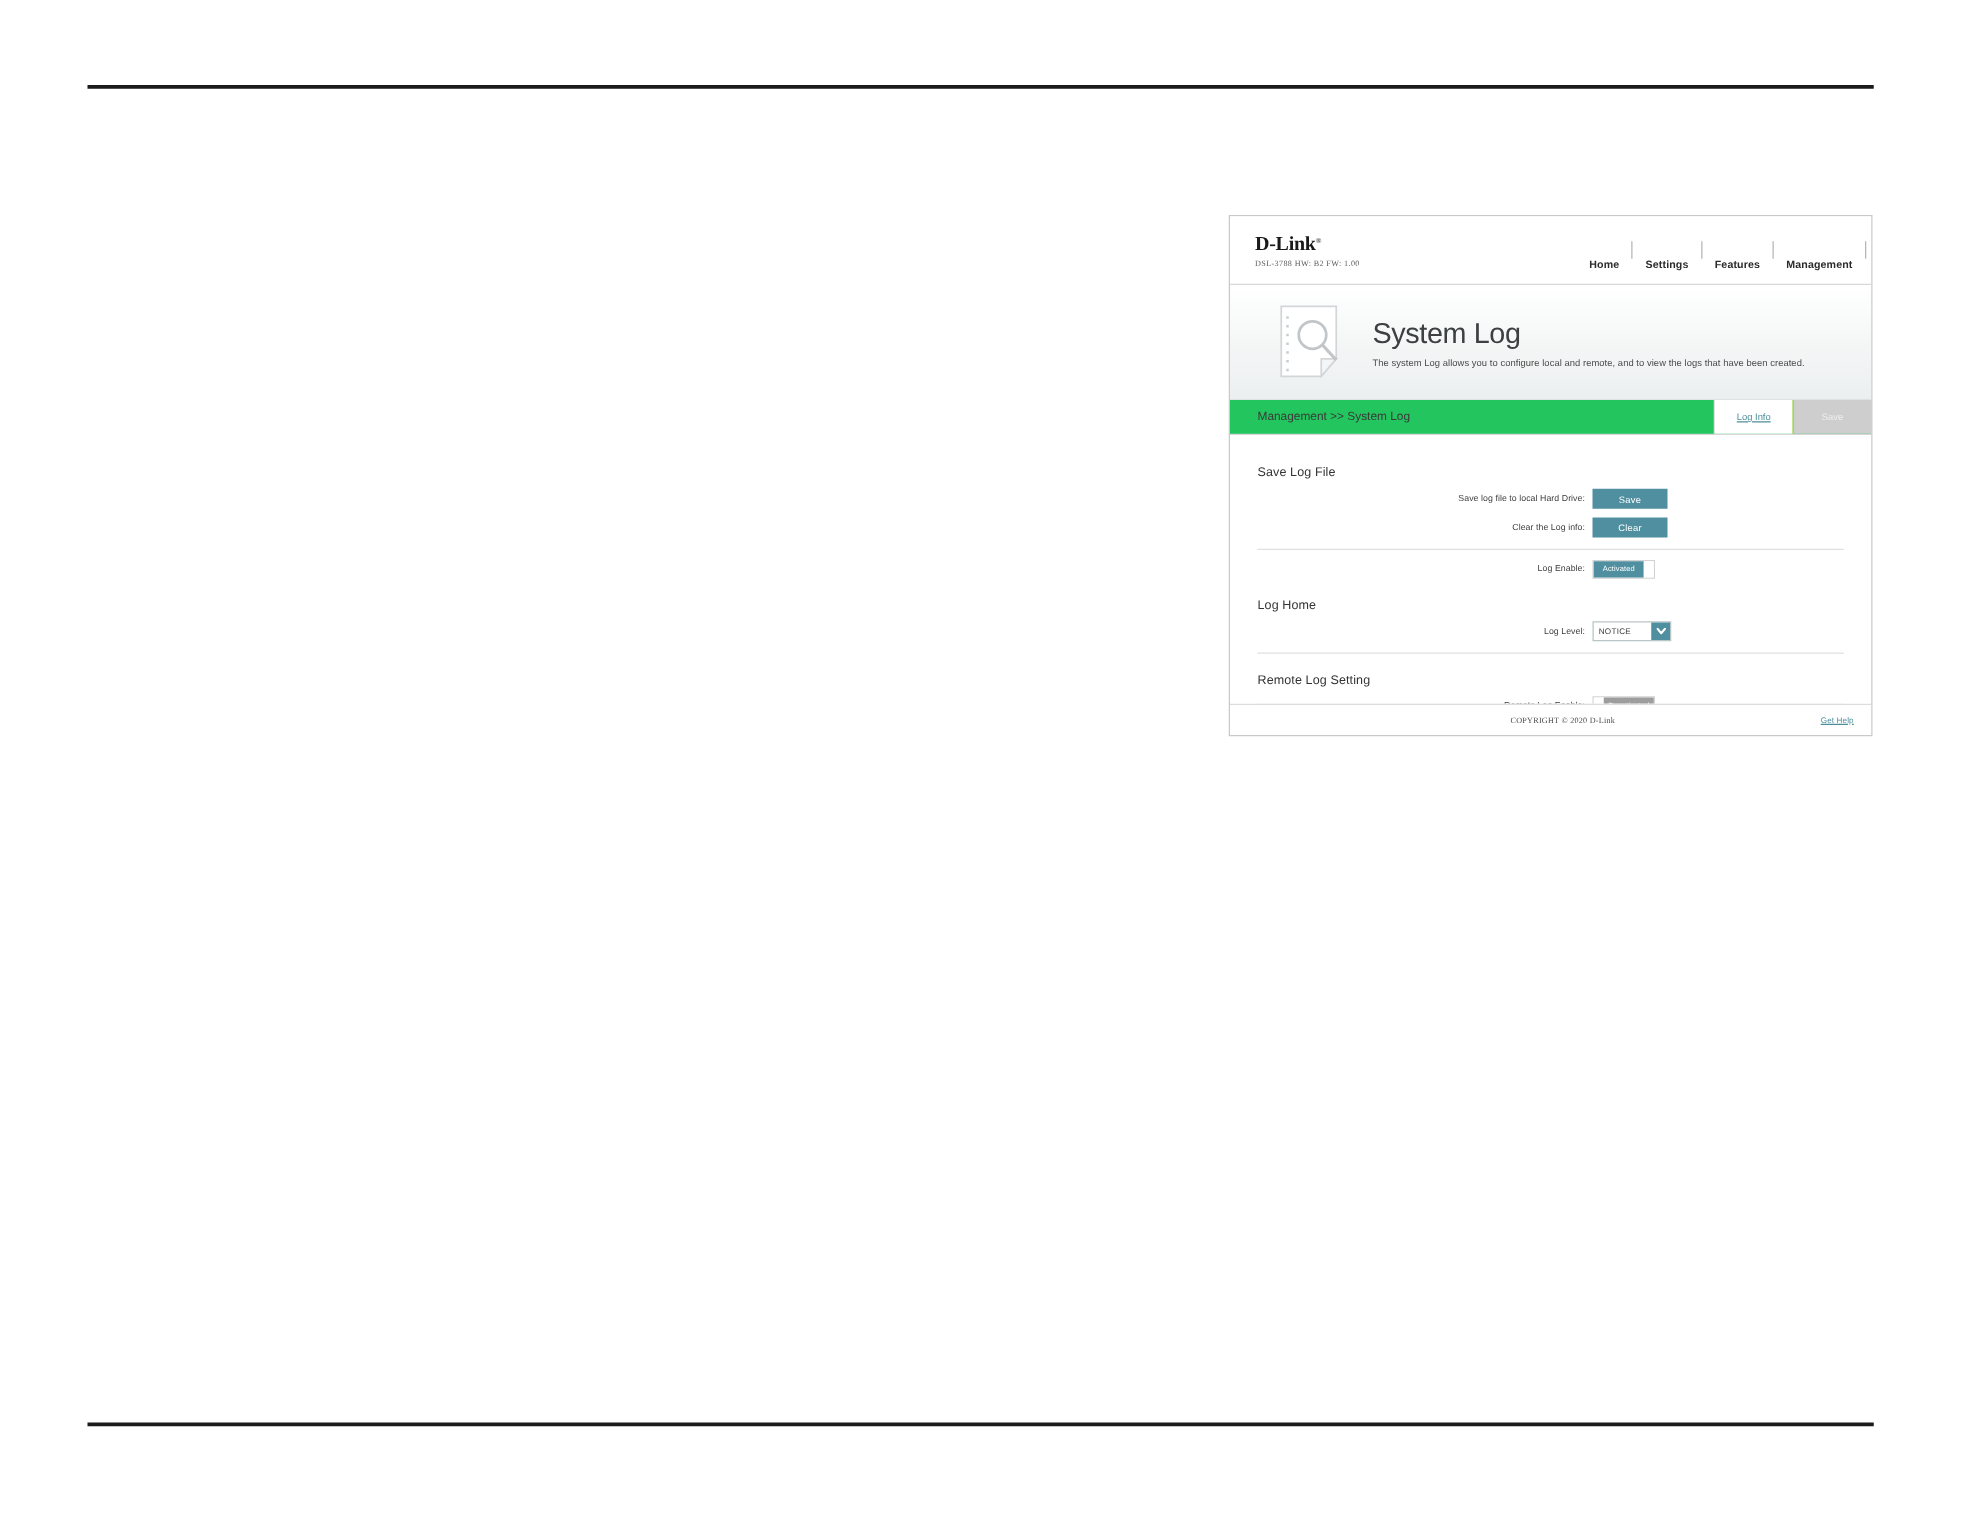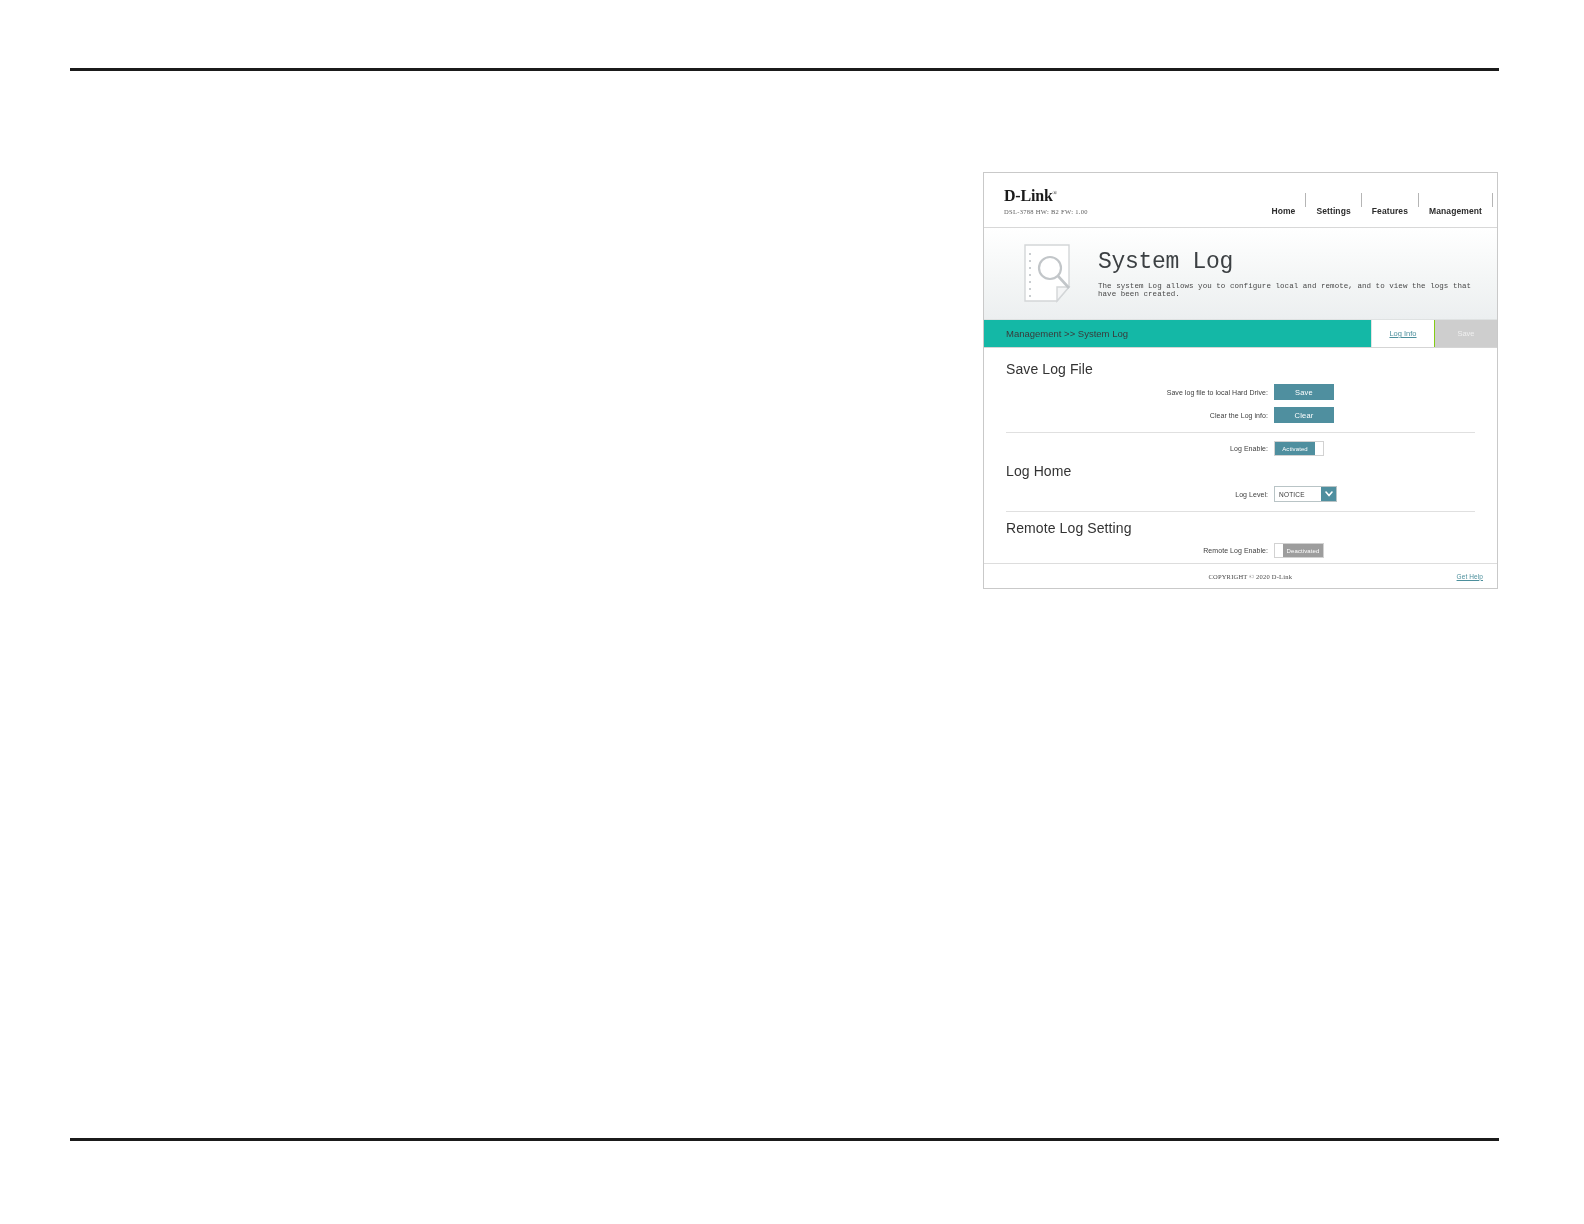--- a/index.html
+++ b/index.html
@@ -107,42 +107,42 @@
     border-bottom: 1px solid #dfe2e2;
     position: relative;
   }
   .hero-icon {
     width: 92px;
     flex: 0 0 auto;
     display: flex;
     justify-content: center;
     align-items: center;
   }
-  .hero-text { flex: 1 1 auto; padding-left: 4px; font-family: Liberation Mono, monospace; }
+  .hero-text { flex: 1 1 auto; padding-left: 4px; }
   .hero-title {
     font-size: 23px;
     color: #3c4043;
     font-weight: normal;
     letter-spacing: -0.3px;
     line-height: 26px;
   }
   .hero-desc {
     font-size: 7.5px;
     color: #4a4a4a;
     margin-top: 7px;
     letter-spacing: 0.05px;
   }
 
   
   .crumb-bar {
     display: flex;
     align-items: stretch;
     height: 27px;
     border-bottom: 1px solid #d5d5d5;
-    background: #14b8a6;
+    background: #22c55e;
   }
   .crumb {
     flex: 1 1 auto;
     display: flex;
     align-items: center;
     padding-left: 22px;
     font-size: 9.5px;
     color: #3a3a3a;
     border-right: 1px solid #e2e2e2;
   }
@@ -163,23 +163,23 @@
     background: #cecece;
     color: #efefef;
   }
 
   
   .body {
     padding: 9px 22px 0 22px;
     box-sizing: border-box;
   }
   .section-title {
-    font-size: 14px;
+    font-size: 10px;
     color: #333333;
-    margin: 4px 0 7px 0;
+    margin: 16px 0 7px 0;
     letter-spacing: 0.1px;
   }
   .row {
     display: flex;
     align-items: center;
     margin-bottom: 7px;
   }
   .row-label {
     width: 268px;
     text-align: right;

